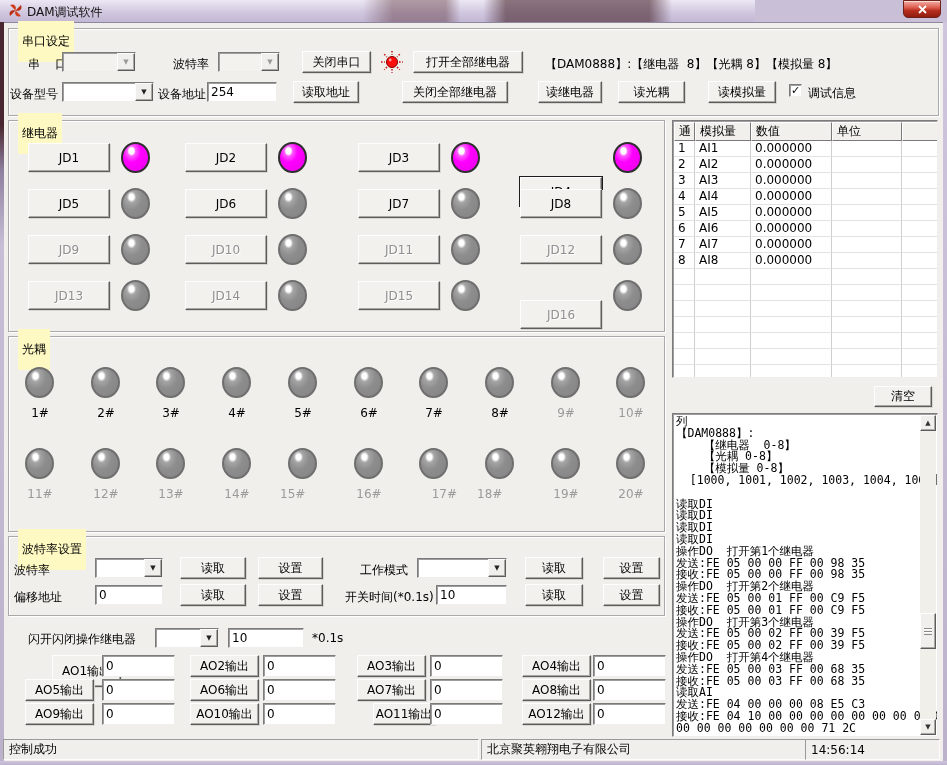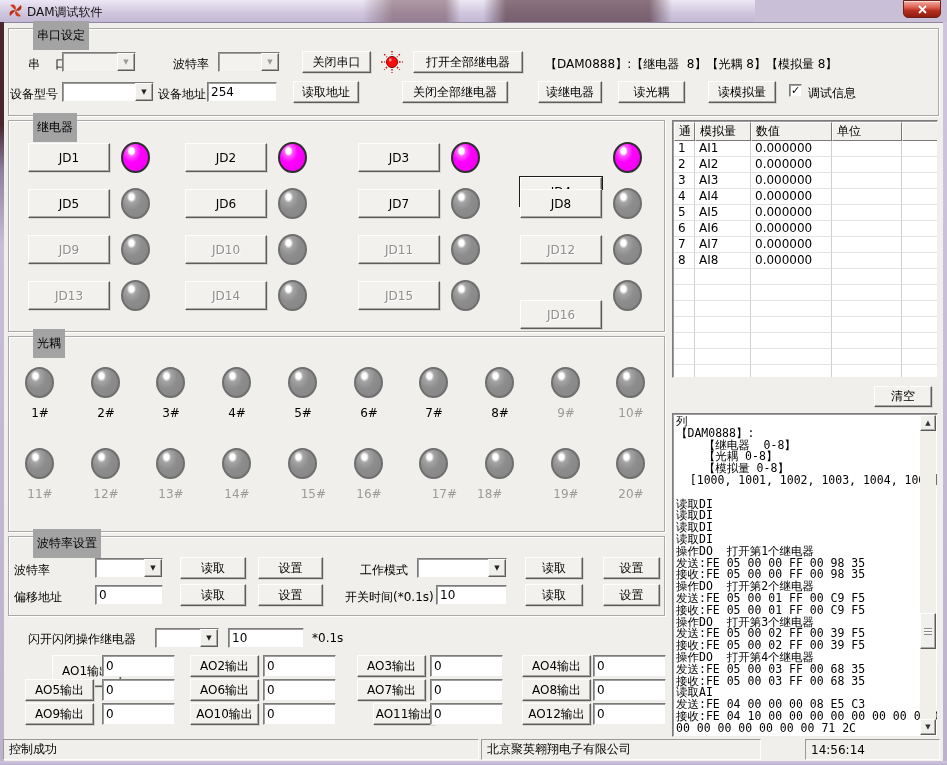--- a/index.html
+++ b/index.html
@@ -33,21 +33,21 @@
     box-shadow:inset 1px 1px 0 #9d9d9d;padding:2px 3px 0 4px;overflow:hidden;white-space:pre;}
   input.field{padding:0 3px;font:12px "DejaVu Sans",sans-serif;outline:none;}
   .combo{padding-right:17px;}
   .combo .arrow{position:absolute;right:0px;top:0px;bottom:0px;width:16px;background:#f0efec;
     border:1px solid;border-color:#fdfdfd #5c5c5c #5c5c5c #fdfdfd;box-shadow:inset -1px -1px 0 #aaa8a3;
     display:flex;align-items:center;justify-content:center;font-size:7px;color:#222;}
   .combo.dis{background:#f3f2ef;color:#7d7d7d;}
   .combo.dis .arrow{color:#9a9a9a;}
   .grp{position:absolute;box-sizing:border-box;border:1px solid #a9a9a9;
     box-shadow:inset 1px 1px 0 #ffffff, 1px 1px 0 #ffffff;}
-  .grp .ttl{position:absolute;top:-8px;left:24px;background:#a3a3a3;padding:6px 4px;color:#000;}
+  .grp .ttl{position:absolute;top:-8px;left:9px;background:#fef9c3;padding:12px 4px;color:#000;}
   .lbl{position:absolute;color:#000;white-space:pre;}
   .lbl.dim{color:#9a9a9a;}
   .light{position:absolute;width:29px;height:31px;border-radius:50%;box-sizing:border-box;}
   .light.on{border:2px solid #2e2e2e;
     background:radial-gradient(ellipse at 34% 26%, #ffffff 0 11%, #ff5cff 18%, #ff00ff 40%, #f000f0 80%, #d800d8 100%);}
   .light.off{border:2px solid #6f6f6f;
     background:radial-gradient(ellipse at 34% 26%, #ffffff 0 10%, #a5a5a5 20%, #8d8d8d 45%, #838383 100%);}
   .checkbox{position:absolute;width:13px;height:13px;background:#fff;box-sizing:border-box;
     border:1px solid;border-color:#7c7c7c #efeeea #efeeea #7c7c7c;box-shadow:inset 1px 1px 0 #9d9d9d;
     display:flex;align-items:center;justify-content:center;font-size:11px;color:#000;line-height:10px;}
@@ -335,21 +335,21 @@
     <div class="lbl dim" style="left: 608px; top: 406px; width: 46px; text-align: center; position: absolute;">10#</div>
     <div class="light off" style="left: 25px; top: 448px; position: absolute;"></div>
     <div class="lbl dim" style="left: 17px; top: 487px; width: 46px; text-align: center; position: absolute;">11#</div>
     <div class="light off" style="left: 91px; top: 448px; position: absolute;"></div>
     <div class="lbl dim" style="left: 83px; top: 487px; width: 46px; text-align: center; position: absolute;">12#</div>
     <div class="light off" style="left: 156px; top: 448px; position: absolute;"></div>
     <div class="lbl dim" style="left: 148px; top: 487px; width: 46px; text-align: center; position: absolute;">13#</div>
     <div class="light off" style="left: 222px; top: 448px; position: absolute;"></div>
     <div class="lbl dim" style="left: 214px; top: 487px; width: 46px; text-align: center; position: absolute;">14#</div>
     <div class="light off" style="left: 288px; top: 448px; position: absolute;"></div>
-    <div class="lbl dim" style="left: 280px; top: 487px; width: 46px; text-align: right; position: absolute;">15#</div>
+    <div class="lbl dim" style="left: 280px; top: 487px; width: 46px; text-align: left; position: absolute;">15#</div>
     <div class="light off" style="left: 354px; top: 448px; position: absolute;"></div>
     <div class="lbl dim" style="left: 346px; top: 487px; width: 46px; text-align: center; position: absolute;">16#</div>
     <div class="light off" style="left: 419px; top: 448px; position: absolute;"></div>
     <div class="lbl dim" style="left: 411px; top: 487px; width: 46px; text-align: right; position: absolute;">17#</div>
     <div class="light off" style="left: 485px; top: 448px; position: absolute;"></div>
     <div class="lbl dim" style="left: 477px; top: 487px; width: 46px; text-align: left; position: absolute;">18#</div>
     <div class="light off" style="left: 551px; top: 448px; position: absolute;"></div>
     <div class="lbl dim" style="left: 543px; top: 487px; width: 46px; text-align: center; position: absolute;">19#</div>
     <div class="light off" style="left: 616px; top: 448px; position: absolute;"></div>
     <div class="lbl dim" style="left: 608px; top: 487px; width: 46px; text-align: center; position: absolute;">20#</div>
@@ -451,18 +451,18 @@
     <input class="field" value="0" style="left: 263px; top: 703px; width: 73px; height: 22px; position: absolute;">
     <div class="btn" style="left: 357px; top: 703px; width: 62px; height: 22px; position: absolute; margin-left: 16px;">AO11输出</div>
     <input class="field" value="0" style="left: 430px; top: 703px; width: 73px; height: 22px; position: absolute;">
     <div class="btn" style="left: 522px; top: 703px; width: 69px; height: 22px; position: absolute;">AO12输出</div>
     <input class="field" value="0" style="left: 593px; top: 703px; width: 73px; height: 22px; position: absolute;">
   </div>
 
 <div class="spanel" style="left:3px;width:476px;">
     <span>控制成功</span>
   </div>
-<div class="spanel" style="left:481px;width:280px;">
+<div class="spanel" style="left:481px;width:358px;">
     <span>北京聚英翱翔电子有限公司</span>
   </div>
 <div class="spanel" style="left:805px;width:135px;">
     <span>14:56:14</span>
   </div>
 
 </body></html>

